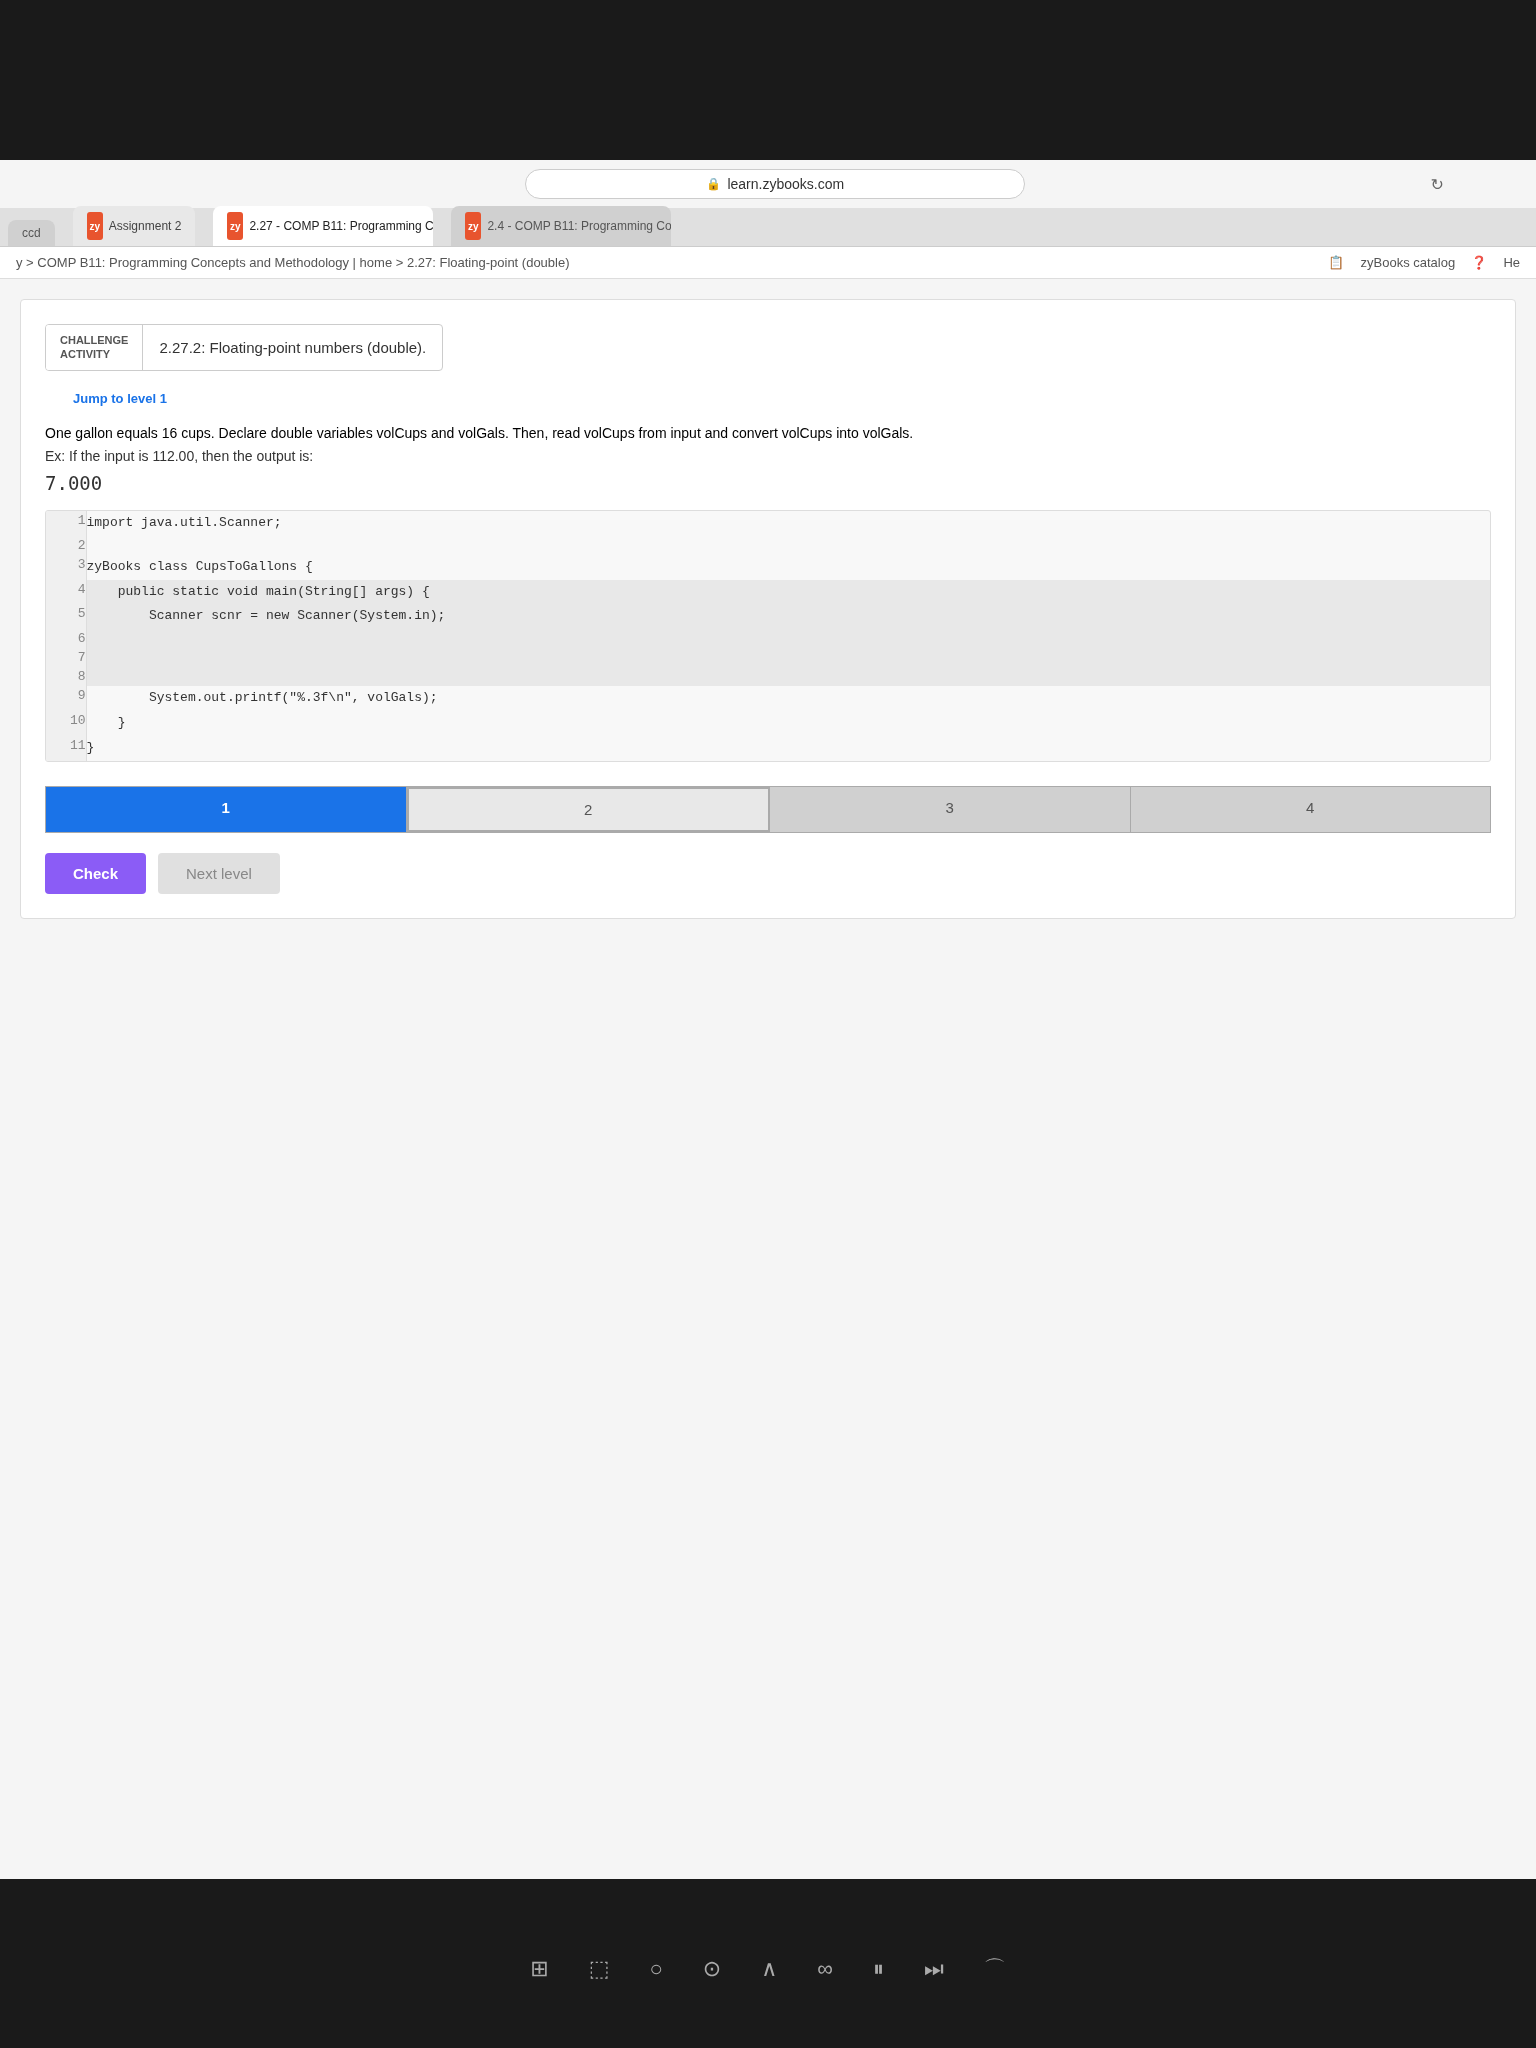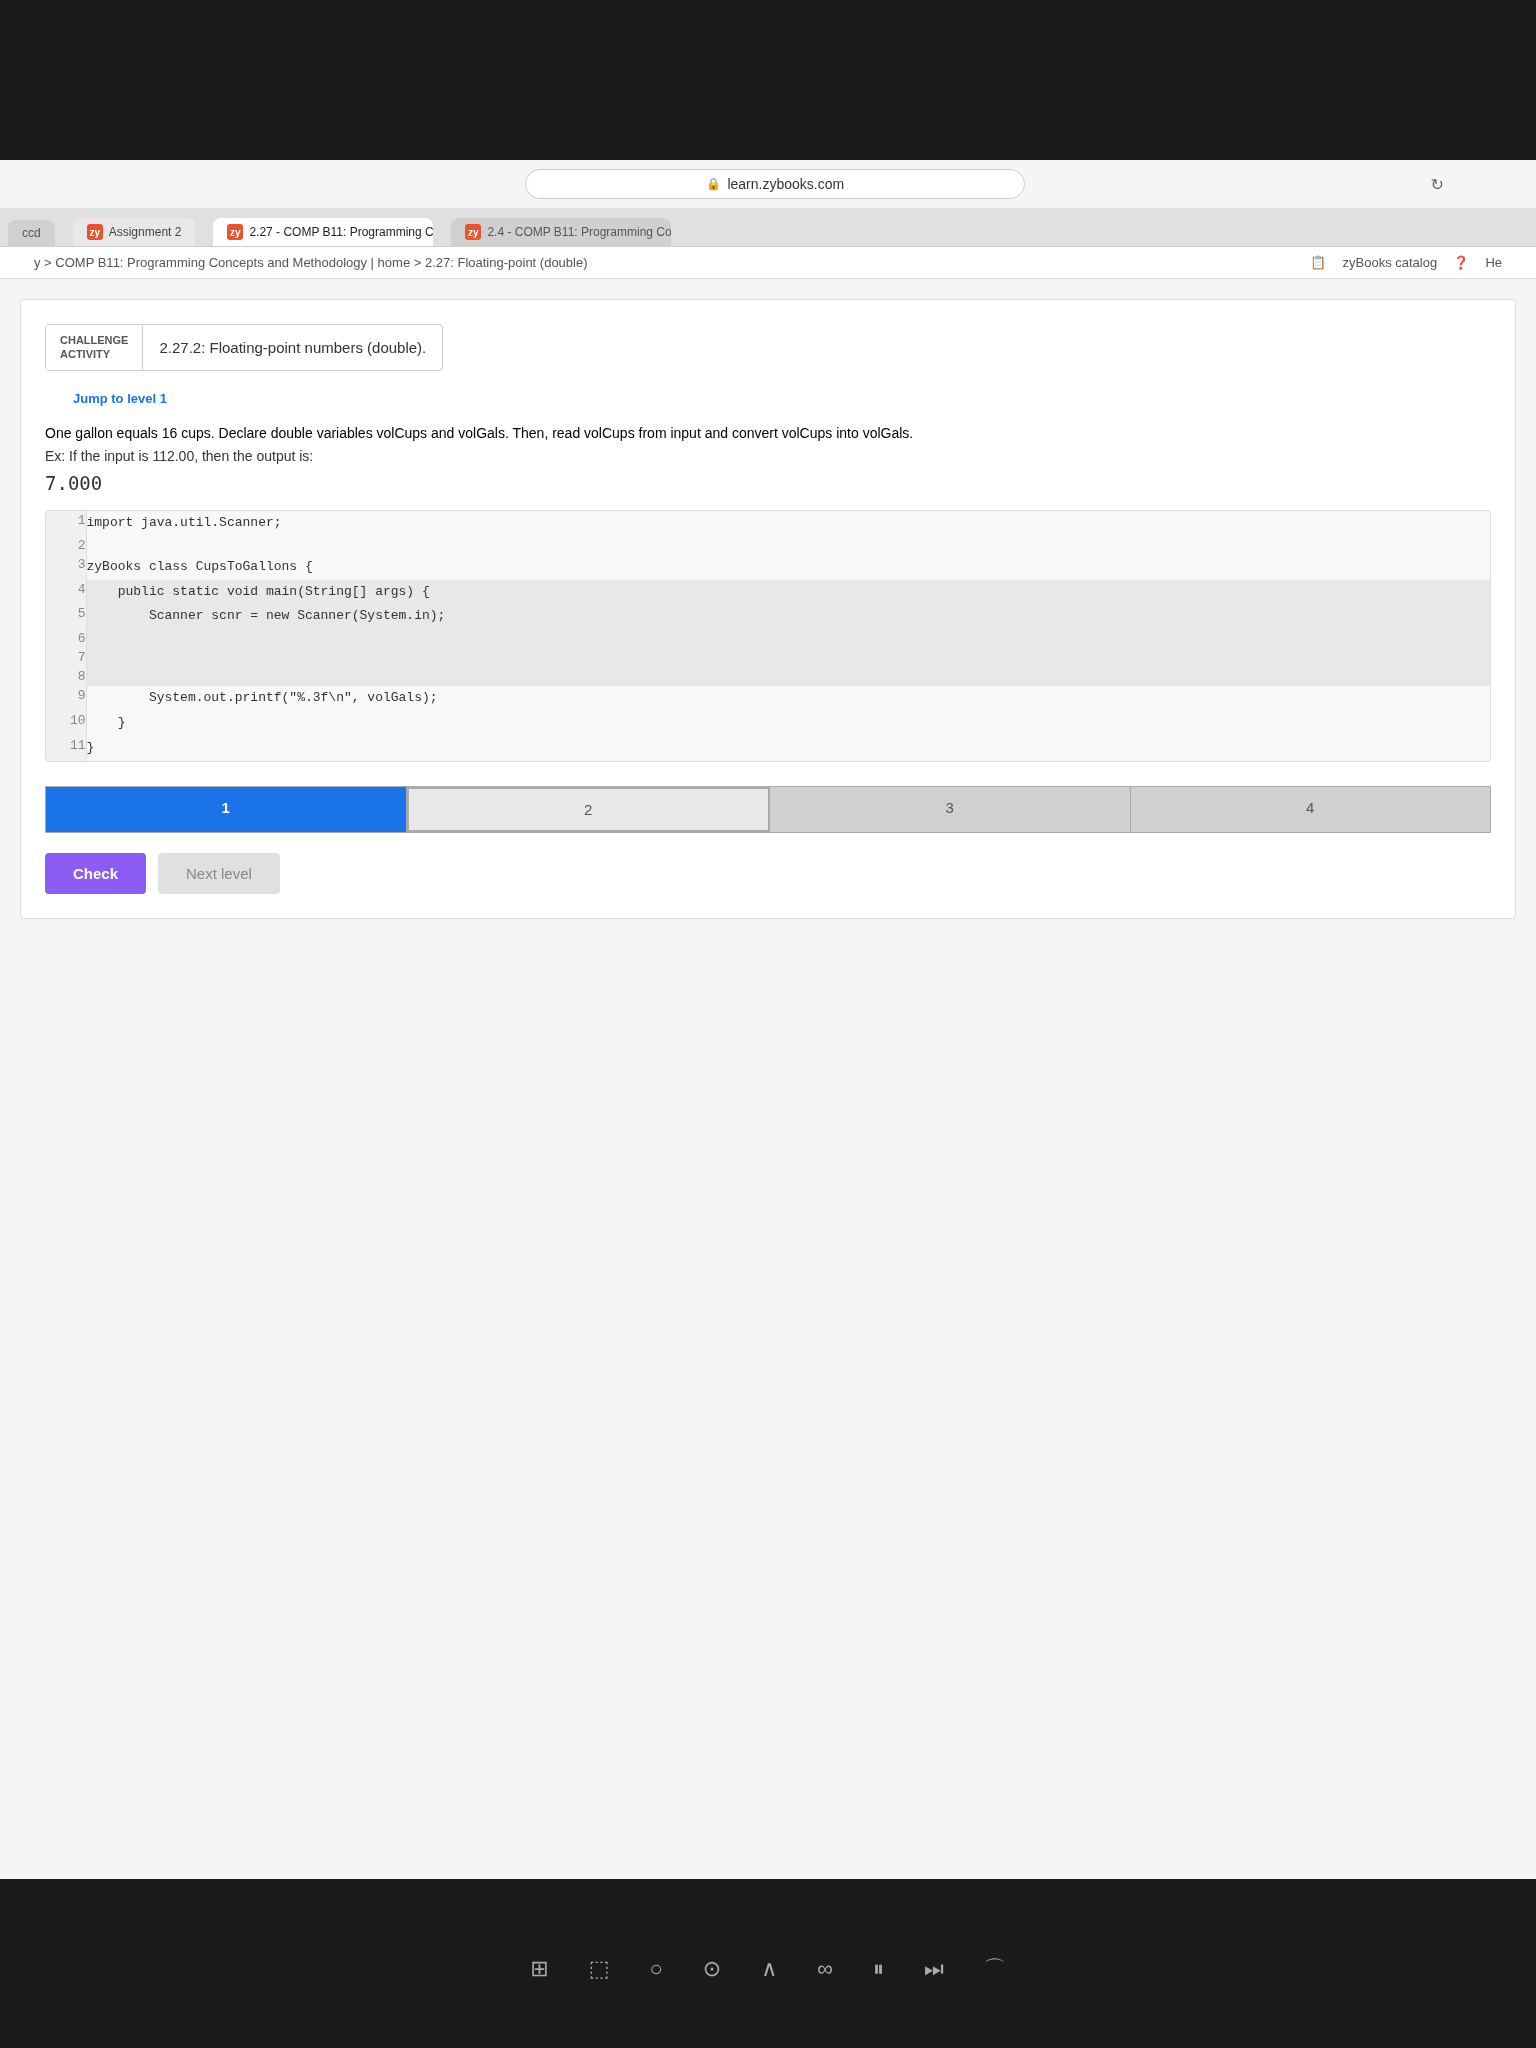--- a/index.html
+++ b/index.html
@@ -84,37 +84,37 @@
       background: white;
       color: #222;
     }
 
     .zy-favicon {
       background: #e8542e;
       color: white;
       font-weight: bold;
       font-size: 10px;
       width: 16px;
-      height: 16px;
+      height: 28px;
       border-radius: 3px;
       display: flex;
       align-items: center;
       justify-content: center;
       flex-shrink: 0;
     }
 
     .tab-other {
       background: #d0d0d0;
       color: #555;
     }
 
     
     .breadcrumb-bar {
       background: white;
-      padding: 8px 34px;
+      padding: 8px 16px;
       font-size: 13px;
       color: #555;
       border-bottom: 1px solid #ddd;
       display: flex;
       align-items: center;
       justify-content: space-between;
     }
 
     .breadcrumb-right {
       display: flex;

